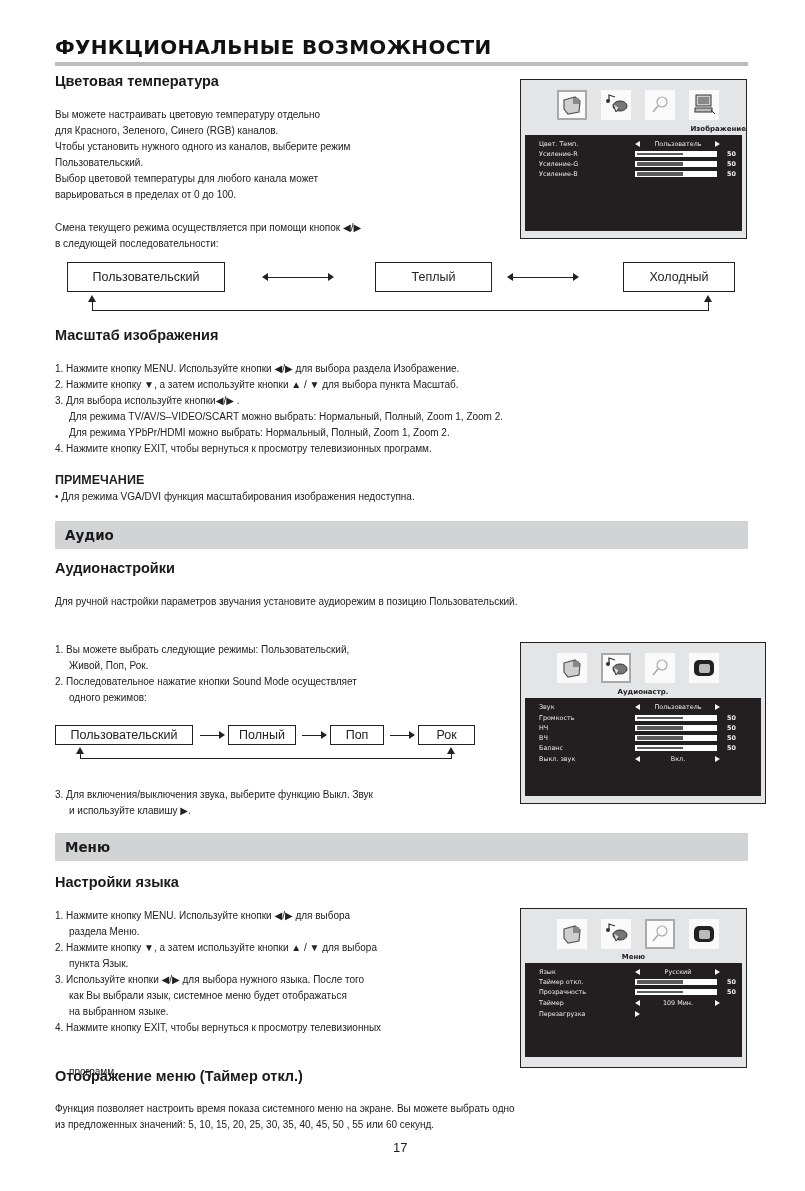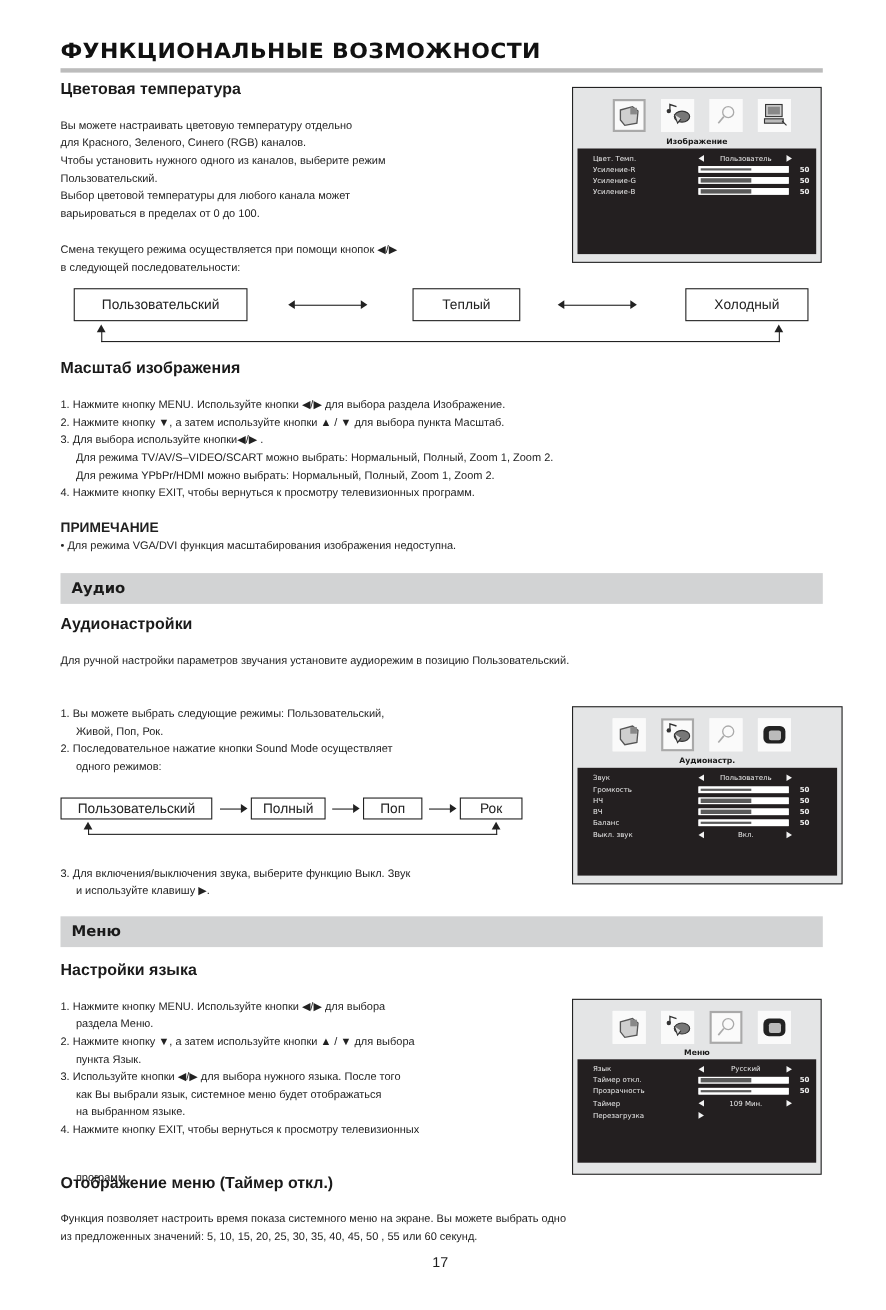--- a/index.html
+++ b/index.html
@@ -53,21 +53,21 @@
   <div>Выбор цветовой температуры для любого канала может</div>
   <div>варьироваться в пределах от 0 до 100.</div>
 </div>
 <div class="abs p" style="left:55px;top:220px;">
   <div>Смена текущего режима осуществляется при помощи кнопок ◀/▶</div>
   <div>в следующей последовательности:</div>
 </div>
 
 <div>
   <div class="flowbox" style="left:67px;top:262px;width:158px;height:30px;line-height:28px;">Пользовательский</div>
-  <div class="flowbox" style="left:375px;top:262px;width:98px;height:30px;line-height:28px;">Теплый</div>
+  <div class="flowbox" style="left:375px;top:262px;width:117px;height:30px;line-height:28px;">Теплый</div>
   <div class="flowbox" style="left:623px;top:262px;width:112px;height:30px;line-height:28px;">Холодный</div>
 
   <div class="tri-l" style="left:262px;top:273px;"></div>
   <div class="hline" style="left:267px;top:277px;width:62px;"></div>
   <div class="tri-r" style="left:328px;top:273px;"></div>
   <div class="tri-l" style="left:507px;top:273px;"></div>
   <div class="hline" style="left:512px;top:277px;width:62px;"></div>
   <div class="tri-r" style="left:573px;top:273px;"></div>
 
   <div class="tri-u" style="left:88px;top:295px;"></div>
@@ -101,21 +101,21 @@
     </div>
     <div class="ico" style="left:132px;">
       <svg viewBox="0 0 26 26">
           <rect x="5" y="3" width="15" height="11" fill="#ccc" stroke="#333"></rect>
           <rect x="7" y="5" width="11" height="7" fill="#888"></rect>
           <rect x="4" y="16" width="17" height="4" fill="#bbb" stroke="#333"></rect>
           <path d="M20 18 L24 22" stroke="#333"></path>
         </svg>
     </div>
   </div>
-  <div class="caption" style="top:45px;">Изображение</div>
+  <div class="caption" style="top:45px;text-align:right;">Изображение</div>
   <div class="panel" style="top:55px;height:96px;">
     <div class="row" style="top:5px;">
       <span class="lbl">Цвет. Темп.</span>
       <span class="larr"></span>
       <span class="val">Пользователь</span>
       <span class="rarr"></span>
     </div>
     <div class="row" style="top:15px;">
       <span class="lbl">Усиление-R</span>
       <span class="bar">

